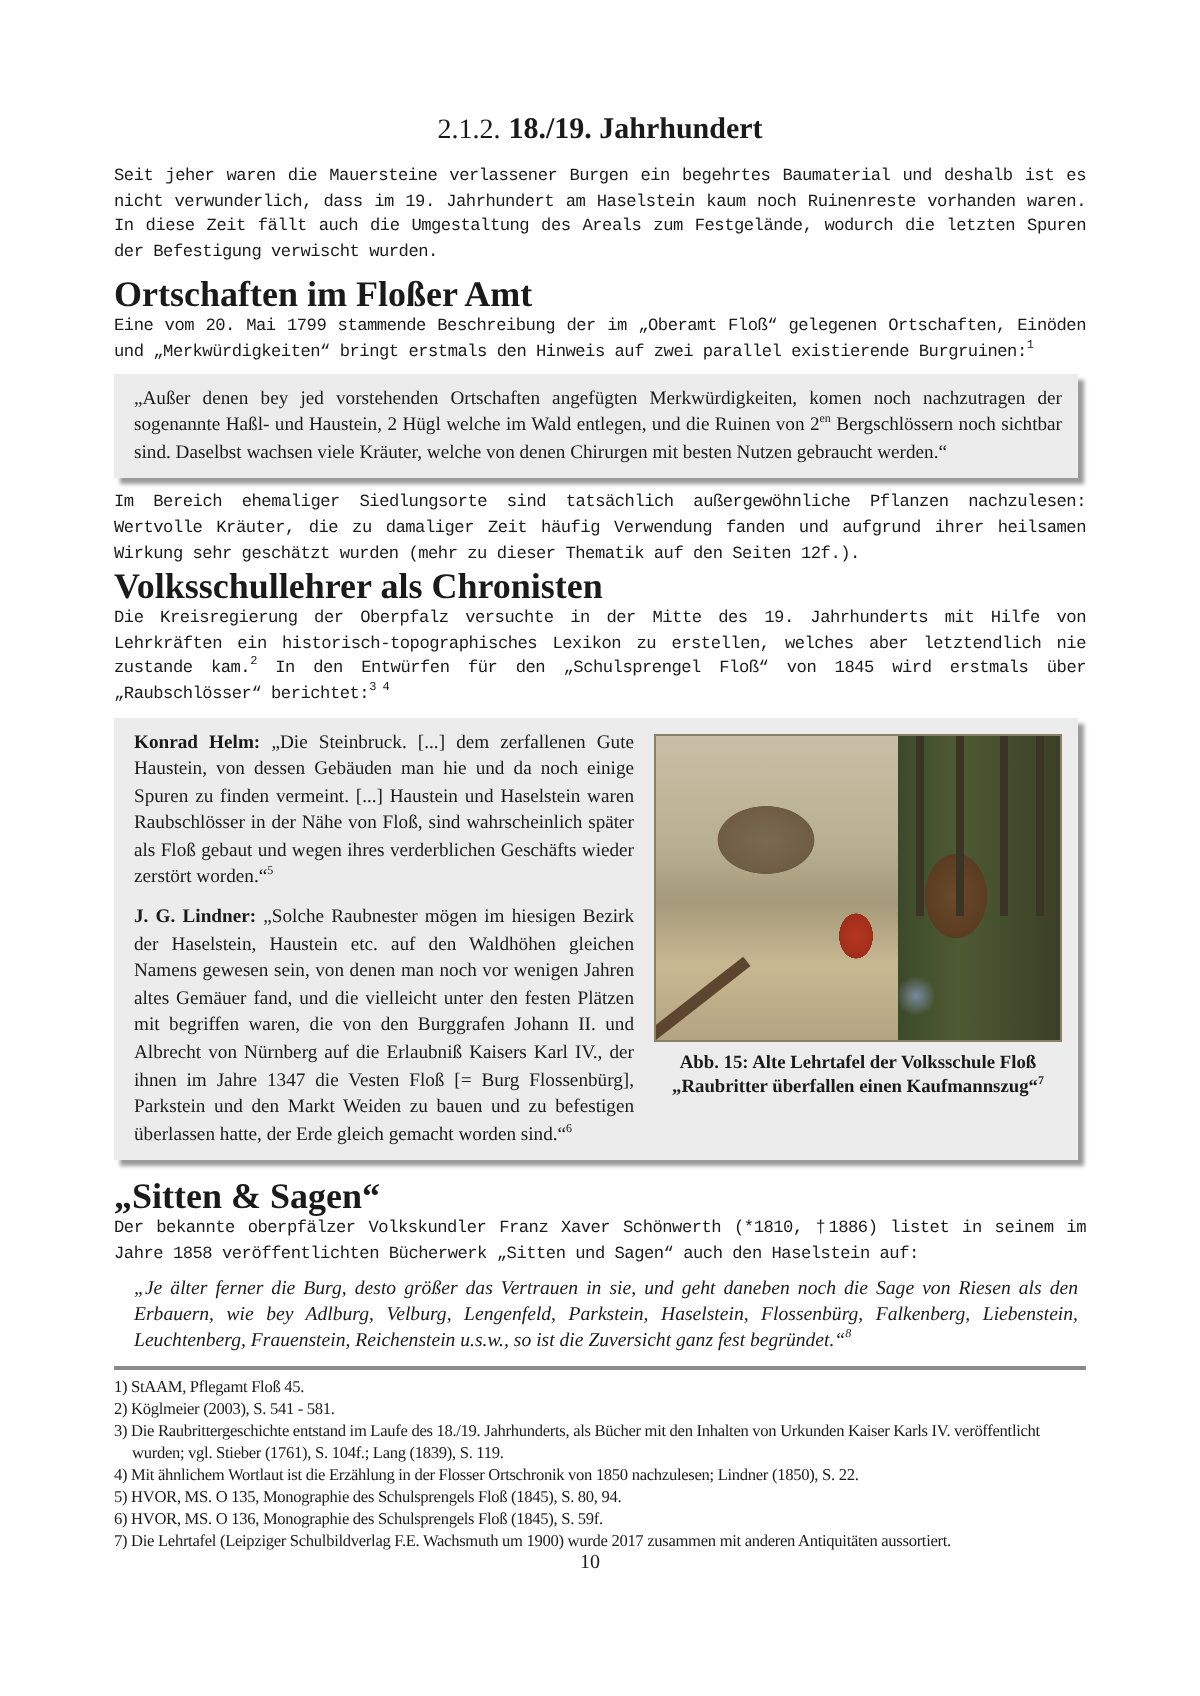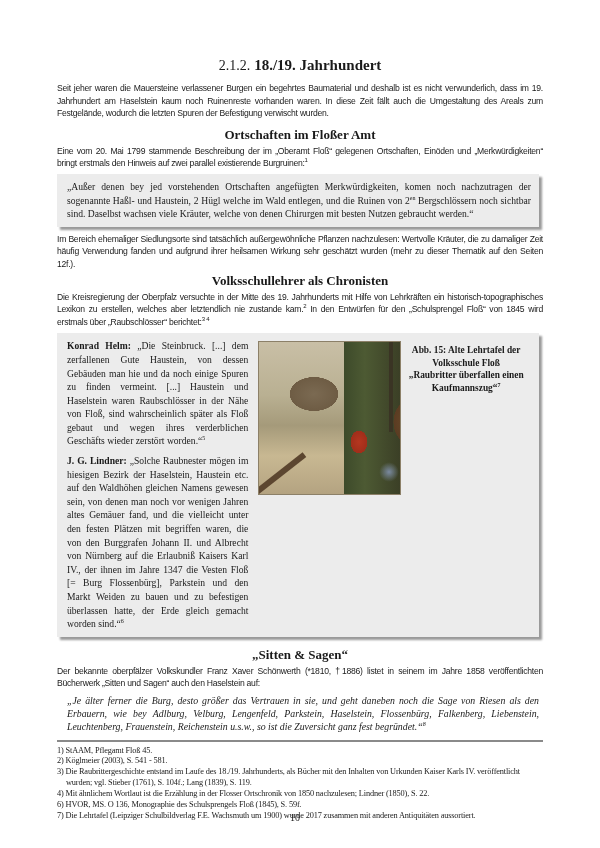--- a/index.html
+++ b/index.html
@@ -1,46 +1,46 @@
 <!DOCTYPE html>
 <html><head>
 <meta charset="utf-8">
 <style>
   html, body { margin: 0; padding: 0; background: #ffffff; }
   body { width: 600px; height: 848px; position: relative; overflow: hidden; color: #1a1a1a; }
   .page { position: absolute; left: 57px; top: 54px; width: 486px; }
-  .sans { font-family: Liberation Sans, sans-serif; font-size: 8.6px; line-height: 12.6px; letter-spacing: -0.25px; }
+  .sans { font-family: Liberation Mono, monospace; font-size: 8.6px; line-height: 12.6px; letter-spacing: -0.25px; }
   h1 { font-family: "Liberation Serif", serif; font-weight: bold; font-size: 15px; text-align: center; margin: 0 0 6px 0; height: 22px; line-height: 22px; }
   h1 .num { font-weight: normal; font-variant: small-caps; font-size: 14px; margin-right: 4px; }
-  h2 { font-family: "Liberation Serif", serif; font-weight: bold; font-size: 13px; text-align: center; margin: 0; line-height: 20px; }
+  h2 { font-family: "Liberation Serif", serif; font-weight: bold; font-size: 18px; margin: 0; line-height: 20px; }
   p { margin: 0; text-align: justify; }
   .quote-box { background: #ececec; box-shadow: 3px 3px 2px #9a9a9a; margin: 4px 4px 6px 0; padding: 6px 8px 6px 10px; font-family: "Liberation Serif", serif; font-size: 9.6px; line-height: 13.6px; text-align: justify; }
   sup { font-size: 6px; line-height: 0; vertical-align: super; }
   .two-col { background: #ececec; box-shadow: 3px 3px 2px #9a9a9a; margin: 5px 4px 8px 0; padding: 6px 8px 6px 10px; display: flex; gap: 10px; }
   .two-col .left { width: 262px; font-family: "Liberation Serif", serif; font-size: 9.6px; line-height: 13.6px; text-align: justify; }
   .two-col .left p { margin-bottom: 6px; }
-  .two-col .right { flex: 1; display: flex; flex-direction: row; align-items: flex-start; }
+  .two-col .right { flex: 1; display: flex; flex-direction: column; align-items: center; }
   .painting { width: 202px; height: 152px; position: relative; overflow: hidden; margin-top: 2px;
     background:
       radial-gradient(ellipse 40px 28px at 55px 52px, #7b6a52 0%, #6e5c44 60%, transparent 61%),
       radial-gradient(ellipse 22px 30px at 150px 80px, #6b4a2a 0%, #5a3c22 70%, transparent 71%),
       radial-gradient(ellipse 12px 16px at 100px 100px, #b5361f 0%, #a02e1a 70%, transparent 71%),
       radial-gradient(ellipse 14px 14px at 130px 130px, #7a8aa0 0%, transparent 70%),
       linear-gradient(90deg, transparent 60%, #3d4a2a 60%, #4d5a33 75%, #3b3f26 100%),
       linear-gradient(180deg, #c9bfa6 0%, #b9b092 35%, #a59a7a 55%, #c8b892 75%, #b4a381 100%);
     border: 1px solid #8c8068;
   }
   .painting .tree { position: absolute; top: 0; width: 4px; height: 90px; background: #3a3424; }
   .painting .rail { position: absolute; left: 0; bottom: 0; width: 60px; height: 6px; background: #5c4630; transform: rotate(-38deg); transform-origin: left bottom; }
   .caption { font-family: "Liberation Serif", serif; font-weight: bold; font-size: 9.4px; line-height: 12.5px; text-align: center; margin-top: 5px; }
   .italic-quote { font-family: "Liberation Serif", serif; font-style: italic; font-size: 9.8px; line-height: 13.2px; text-align: justify; padding: 4px 4px 0 10px; }
   .rule { height: 2px; background: #8a8a8a; margin: 6px 0 4px 0; }
   .footnotes { font-family: "Liberation Serif", serif; font-size: 8.3px; line-height: 10.9px; letter-spacing: -0.15px; }
   .footnotes .fn { padding-left: 9px; text-indent: -9px; }
-  .page-num { position: absolute; left: 0; width: 590px; top: 812px; text-align: center; font-family: "Liberation Serif", serif; font-size: 10px; }
+  .page-num { position: absolute; left: 0; width: 590px; top: 776px; text-align: center; font-family: "Liberation Serif", serif; font-size: 10px; }
 </style>
 </head>
 <body>
 
 <div class="page">
 
   <h1><span class="num">2.1.2.</span><span>18./19. Jahrhundert</span></h1>
   <p class="sans">Seit jeher waren die Mauersteine verlassener Burgen ein begehrtes Baumaterial und deshalb ist es nicht verwunderlich, dass im 19. Jahrhundert am Haselstein kaum noch Ruinenreste vorhanden waren. In diese Zeit fällt auch die Umgestaltung des Areals zum Festgelände, wodurch die letzten Spuren der Befestigung verwischt wurden.</p>
 
   <h2 style="margin-top:5px">Ortschaften im Floßer Amt</h2>
@@ -79,18 +79,19 @@
   <p class="sans">Der bekannte oberpfälzer Volkskundler Franz Xaver Schönwerth (*1810, †1886) listet in seinem im Jahre 1858 veröffentlichten Bücherwerk „Sitten und Sagen“ auch den Haselstein auf:</p>
   <div class="italic-quote"><span>„Je älter ferner die Burg, desto größer das Vertrauen in sie, und geht daneben noch die Sage von Riesen als den Erbauern, wie bey Adlburg, Velburg, Lengenfeld, Parkstein, Haselstein, Flossenbürg, Falkenberg, Liebenstein, Leuchtenberg, Frauenstein, Reichenstein u.s.w., so ist die Zuversicht ganz fest begründet.“</span><sup>8</sup></div>
 
   <div class="rule"></div>
 
   <div class="footnotes">
     <div class="fn">1) StAAM, Pflegamt Floß 45.</div>
     <div class="fn">2) Köglmeier (2003), S. 541 - 581.</div>
     <div class="fn">3) Die Raubrittergeschichte entstand im Laufe des 18./19. Jahrhunderts, als Bücher mit den Inhalten von Urkunden Kaiser Karls IV. veröffentlicht wurden; vgl. Stieber (1761), S. 104f.; Lang (1839), S. 119.</div>
     <div class="fn">4) Mit ähnlichem Wortlaut ist die Erzählung in der Flosser Ortschronik von 1850 nachzulesen; Lindner (1850), S. 22.</div>
+    <div class="fn">5) HVOR, MS. O 135, Monographie des Schulsprengels Floß (1845), S. 80, 94.</div>
     <div class="fn">6) HVOR, MS. O 136, Monographie des Schulsprengels Floß (1845), S. 59f.</div>
     <div class="fn">7) Die Lehrtafel (Leipziger Schulbildverlag F.E. Wachsmuth um 1900) wurde 2017 zusammen mit anderen Antiquitäten aussortiert.</div>
   </div>
 </div>
 
 <div class="page-num">10</div>
 
 </body></html>

